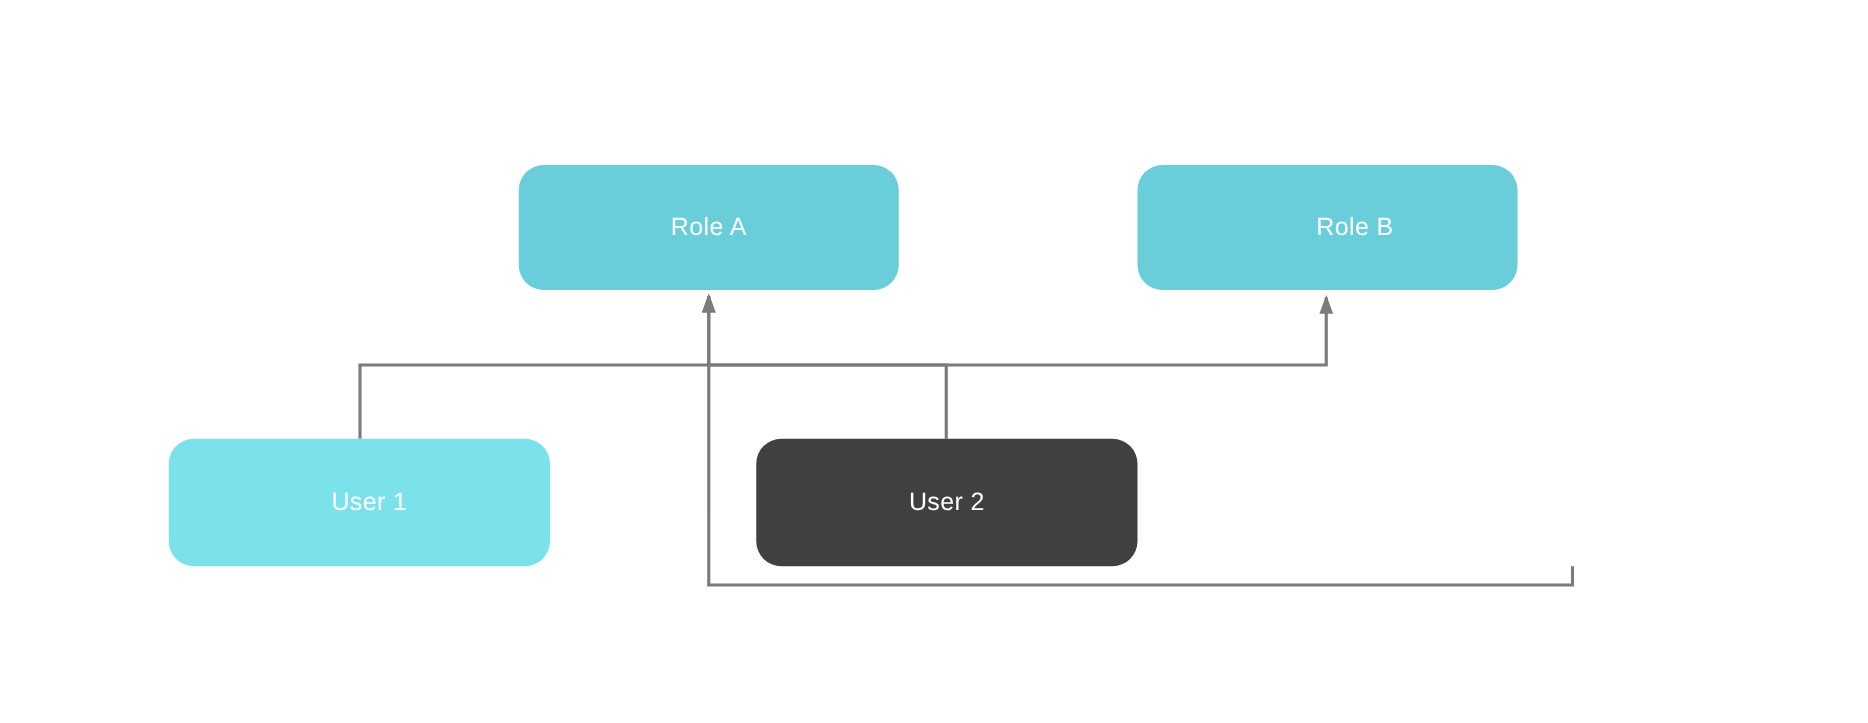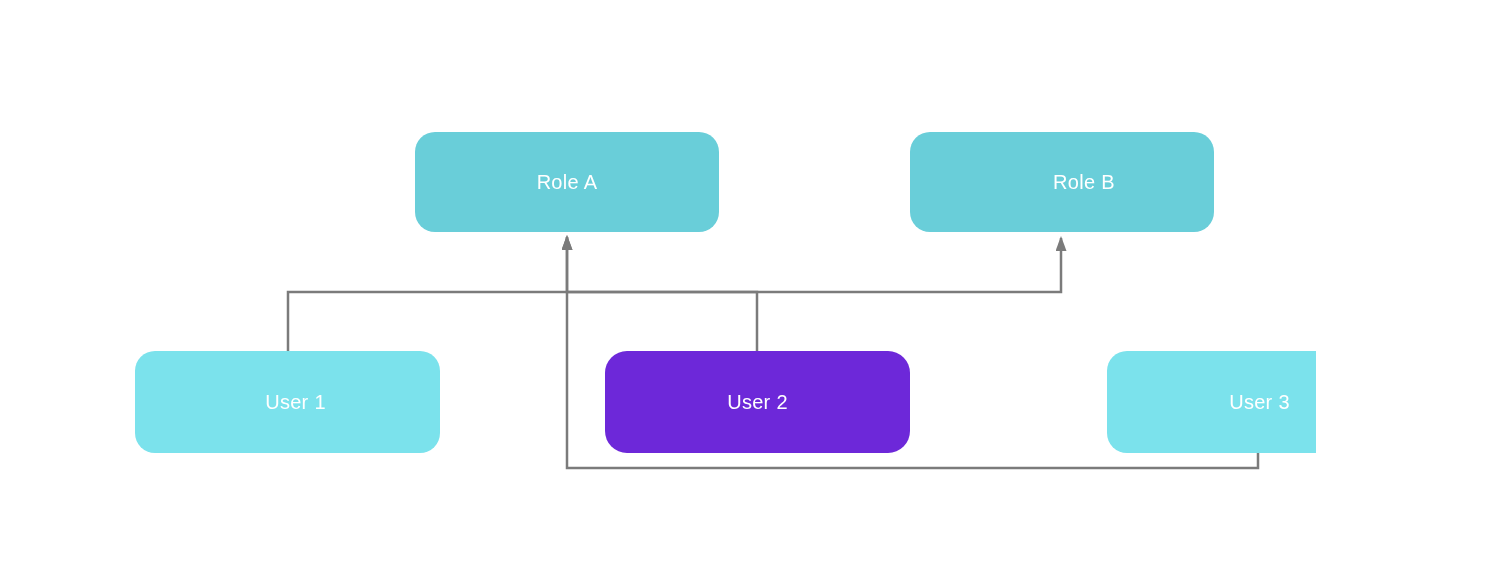--- a/index.html
+++ b/index.html
@@ -60,20 +60,17 @@
 
   <div class="node" style="left: 415px; top: 132px; width: 304px; height: 100px; background: rgb(105, 206, 217);">
     <span class="label" style="color: rgb(255, 255, 255);">Role A</span>
   </div>
   <div class="node" style="left: 910px; top: 132px; width: 304px; height: 100px; background: rgb(105, 206, 217); padding-left: 44px;">
     <span class="label" style="color: rgb(255, 255, 255);">Role B</span>
   </div>
   <div class="node" style="left: 135px; top: 351px; width: 305px; height: 102px; background: rgb(123, 226, 236); padding-left: 16px;">
     <span class="label" style="color: rgb(255, 255, 255);">User 1</span>
   </div>
-  <div class="node" style="left: 605px; top: 351px; width: 305px; height: 102px; background: #6d28d9; border-radius: 22px;">
+  <div class="node" style="left: 605px; top: 351px; width: 305px; height: 102px; background: #404040;">
     <span class="label" style="color: rgb(255, 255, 255);">User 2</span>
-  </div>
-  <div class="node" style="left: 1107px; top: 351px; width: 305px; height: 102px; background: rgb(123, 226, 236);">
-    <span class="label" style="color: rgb(255, 255, 255);">User 3</span>
   </div>
 
 </div>
 
 </body></html>

